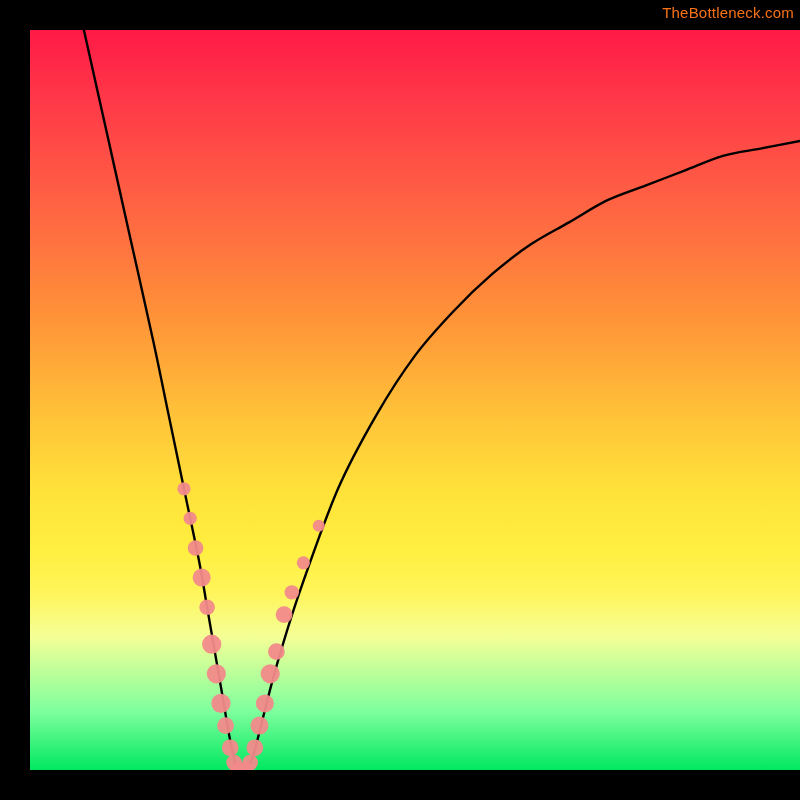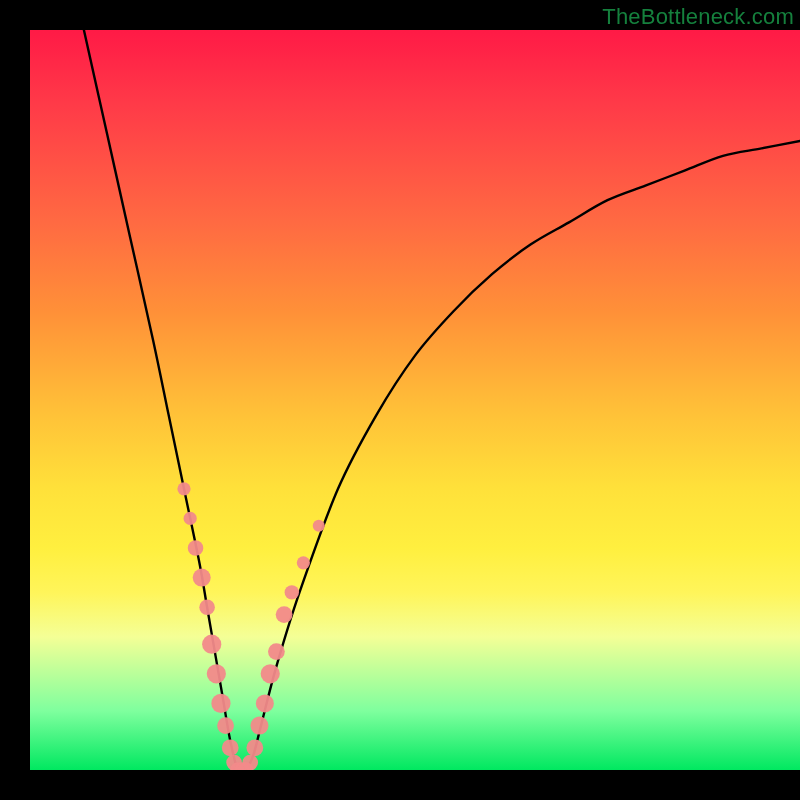--- a/index.html
+++ b/index.html
@@ -36,22 +36,22 @@
       #fff55a 76%,
       #f4ff96 82%,
       #7fff9e 92%,
       #00e860 100%
     );
   }
   .watermark {
     position: absolute;
     top: 4px;
     right: 6px;
-    color: #15803d;
-    font-size: 22px;
+    color: #f97316;
+    font-size: 15px;
     font-weight: 500;
     letter-spacing: 0.2px;
     user-select: none;
   }
   svg.curve {
     position: absolute;
     left: 0; top: 0;
     width: 770px;
     height: 740px;
   }

